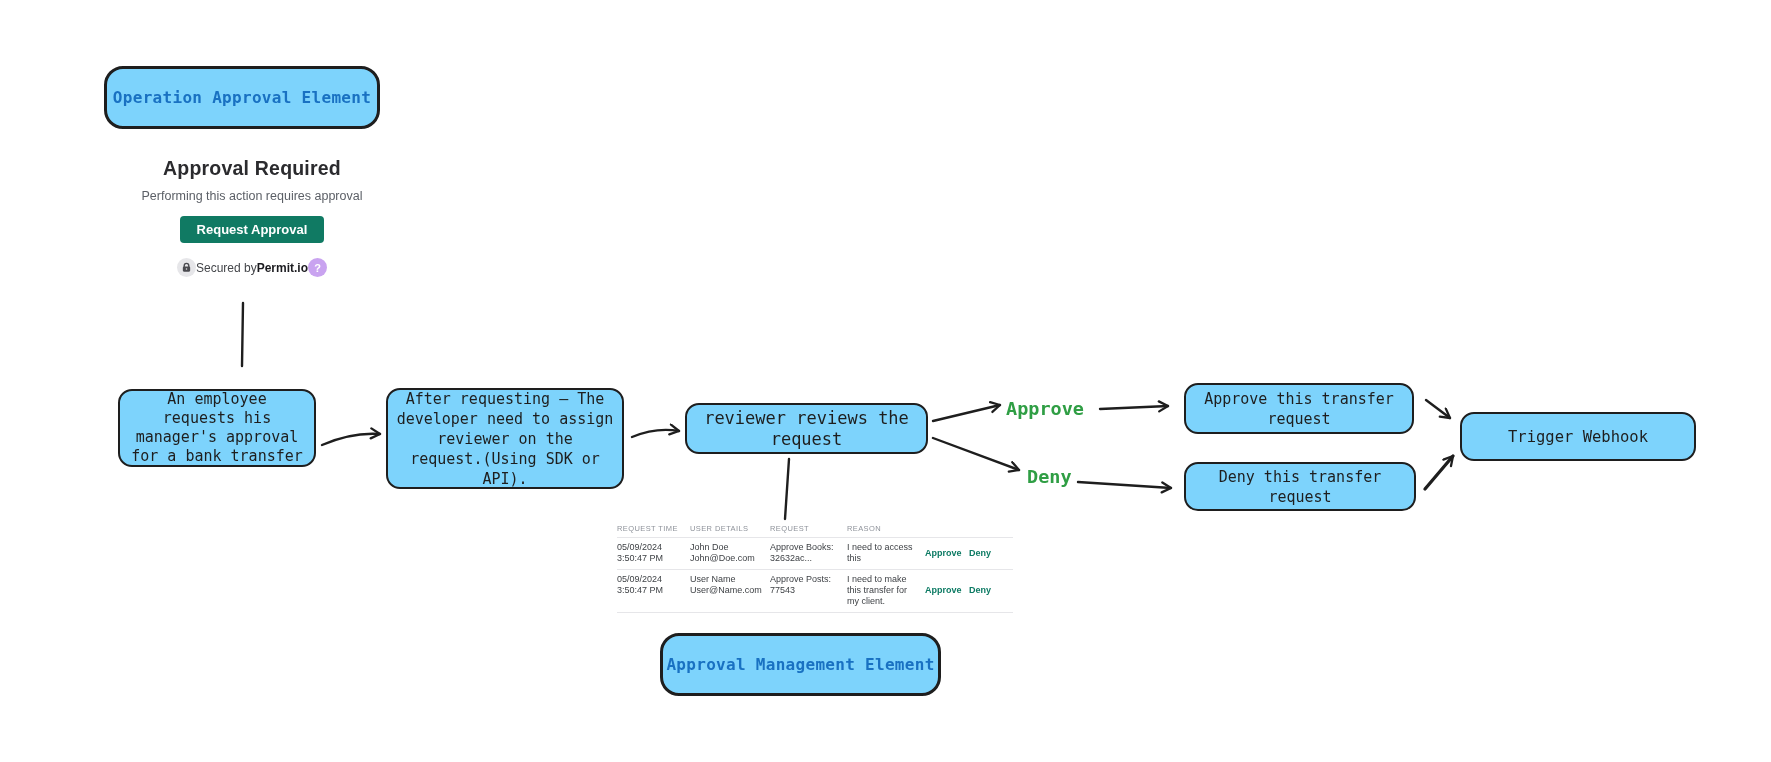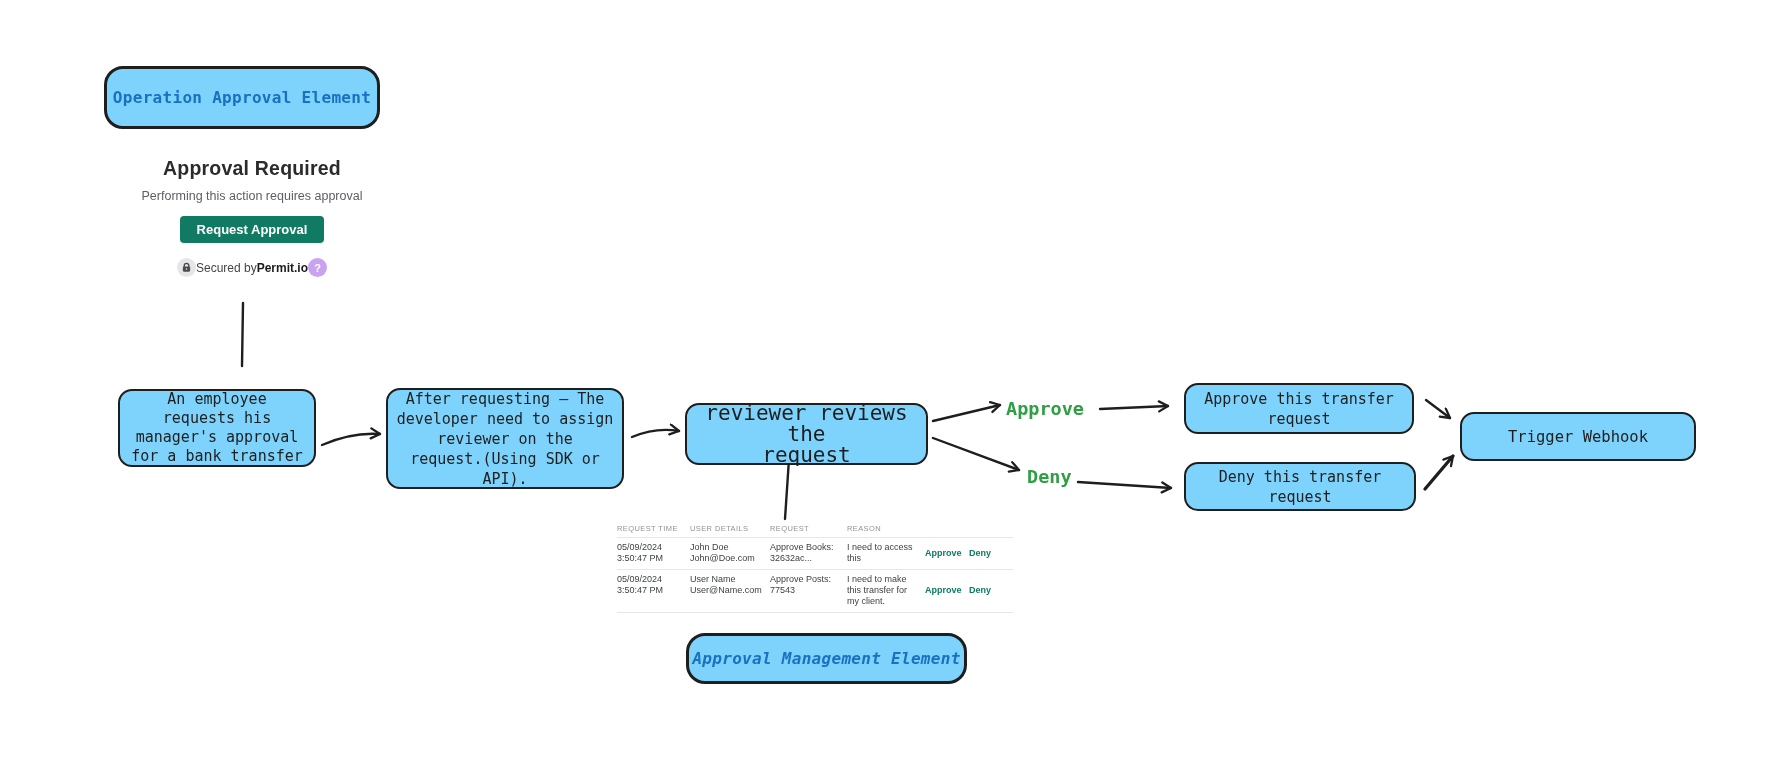--- a/index.html
+++ b/index.html
@@ -17,26 +17,26 @@
   .sketch-box {
     position:absolute; border:2.5px solid #1e1e1e; border-radius:14px; background:#7dd3fc;
     display:flex; align-items:center; justify-content:center; text-align:center;
     color:#1e1e1e;
   }
   .element-box { border-width:3px; border-radius:19px; }
   .element-box span { color:#1971c2; font-weight:bold; font-size:16px; letter-spacing:0.3px; }
 
   .box-employee { left:118px; top:389px; width:198px; height:78px; font-size:15px; line-height:19px; }
   .box-developer{ left:386px; top:388px; width:238px; height:101px; font-size:15px; line-height:20px; }
-  .box-reviewer { left:685px; top:403px; width:243px; height:62px; font-size:21px; line-height:21px; }
+  .box-reviewer { left:685px; top:403px; width:243px; height:51px; font-size:17px; line-height:21px; }
   .box-approve  { left:1184px; top:383px; width:230px; height:51px; font-size:15px; line-height:20px; }
   .box-deny     { left:1184px; top:462px; width:232px; height:49px; font-size:15px; line-height:20px; }
   .box-webhook  { left:1460px; top:412px; width:236px; height:49px; font-size:15.5px; }
   .box-op   { left:104px; top:66px;  width:276px; height:63px; }
-  .box-mgmt { left:686px; top:633px; width:281px; height:51px;font-style:italic; }
+  .box-mgmt { left:660px; top:633px; width:281px; height:63px; }
 
   .flow-label { position:absolute; font-weight:bold; font-size:18.5px; color:#2f9e44; }
   .lbl-approve { left:1006px; top:398px; }
   .lbl-deny    { left:1027px; top:466px; }
 
   
   .widget { position:absolute; left:112px; top:157px; width:280px; text-align:center; }
   .w-title { font-size:19.5px; font-weight:bold; color:#2b2b2e; letter-spacing:0.2px; }
   .w-sub { margin-top:9px; font-size:12.5px; color:#5b5f66; }
   .w-btn {

